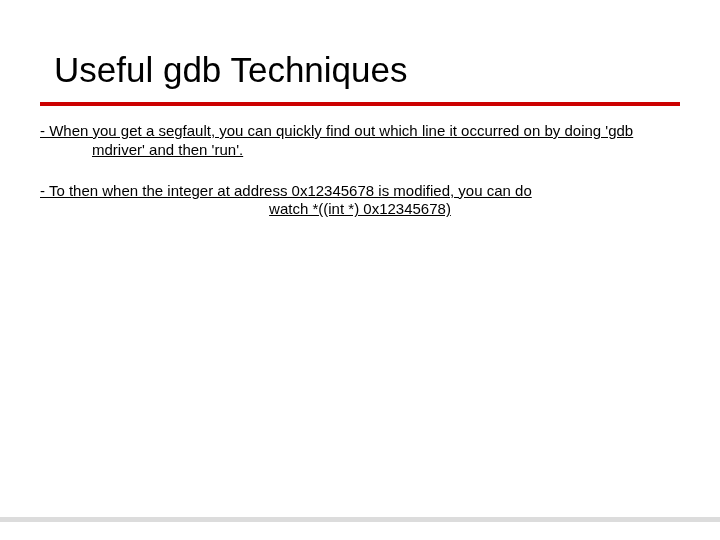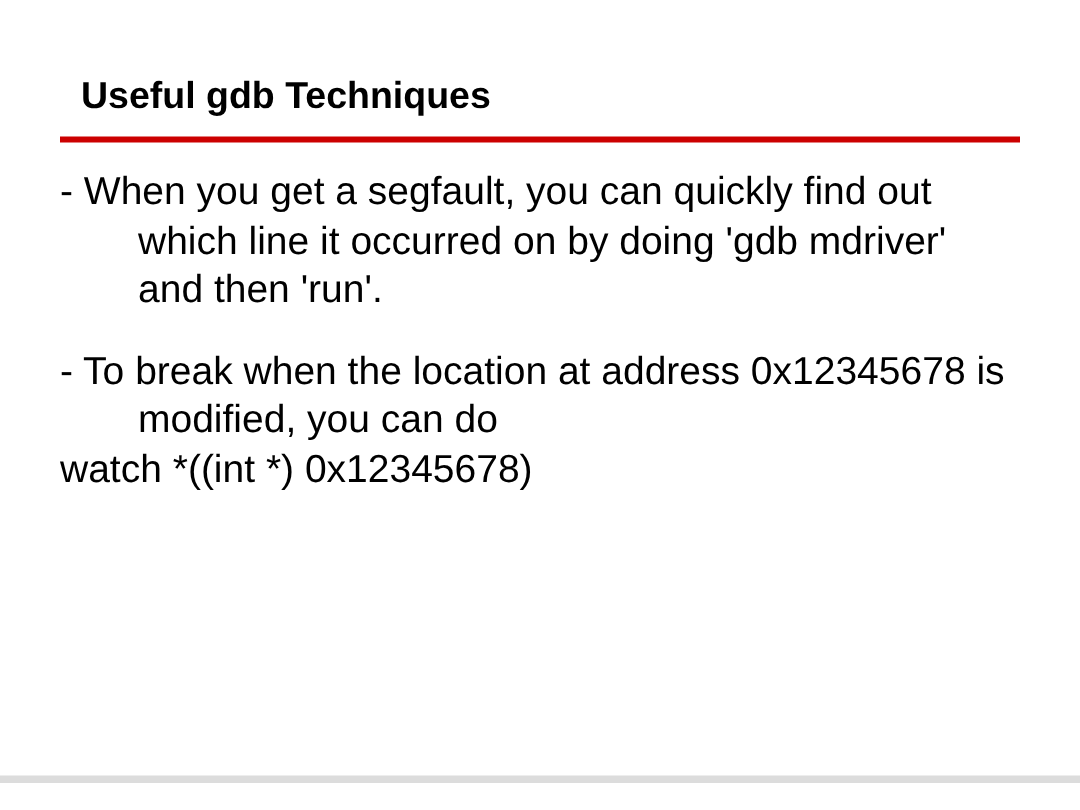--- a/index.html
+++ b/index.html
@@ -12,58 +12,60 @@
     color: #000000;
   }
   .slide {
     width: 720px;
     height: 540px;
     position: relative;
     box-sizing: border-box;
     padding: 50px 40px 30px 40px;
   }
   .title {
-    font-size: 25px;
-    font-weight: bold;
+    font-size: 35px;
+    font-weight: normal;
     margin: 0 0 12px 14px;
   }
   .rule {
     border: none;
     border-top: 4px solid #cc0000;
     margin: 4px 0 16px 0;
   }
   .body {
-    font-size: 26px;
+    font-size: 15px;
     line-height: 1.25;
+    text-decoration: underline;
   }
   .item {
     margin-bottom: 22px;
   }
   .hang {
     padding-left: 52px;
     text-indent: -52px;
   }
   .flush {
     padding-left: 0;
     text-indent: 0;
+    text-align: center;
   }
   .bottom-bar {
     position: absolute;
     left: 0;
     right: 0;
     bottom: 18px;
     height: 5px;
     background: #dcdcdc;
   }
 </style>
 </head>
 <body>
 
 <div class="slide">
   <div class="title">Useful gdb Techniques</div>
   <hr class="rule">
   <div class="body">
     <div class="item hang">- When you get a segfault, you can quickly find out which line it occurred on by doing 'gdb mdriver' and then 'run'.</div>
-    <div class="hang">- To break when the location at address 0x12345678 is modified, you can do</div>
+    <div class="hang">- To then when the integer at address 0x12345678 is modified, you can do</div>
     <div class="flush">watch *((int *) 0x12345678)</div>
   </div>
   <div class="bottom-bar"></div>
 </div>
 
 </body></html>

